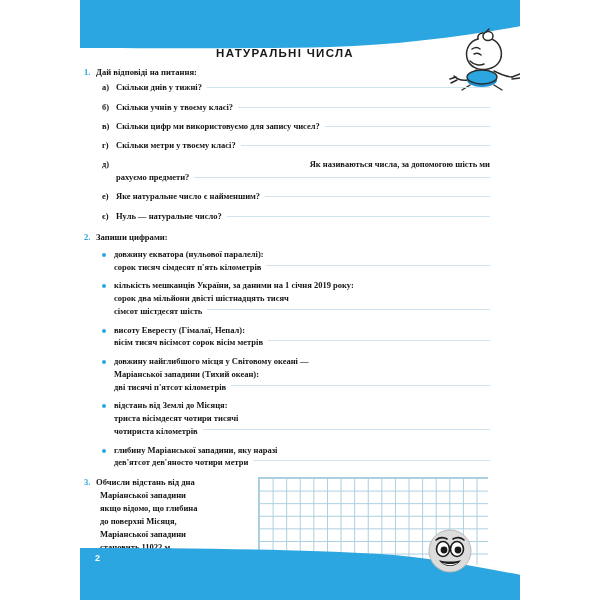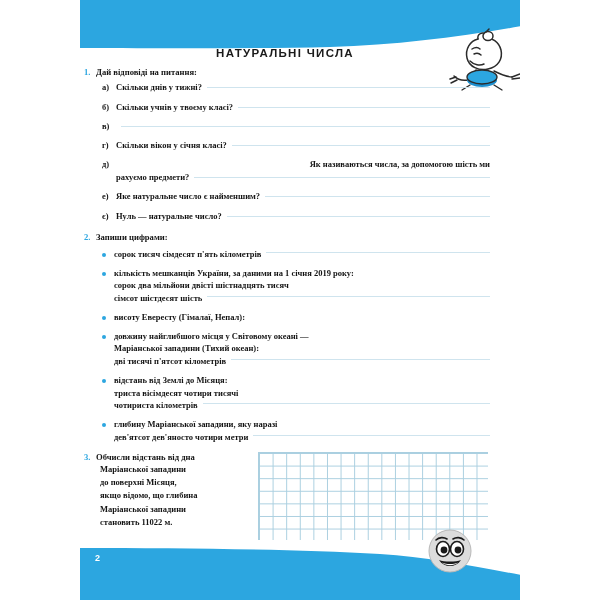--- a/index.html
+++ b/index.html
@@ -251,28 +251,29 @@
         <span class="qletter">б)</span>
         <span class="qbody">
           <span class="qtext">Скільки учнів у твоєму класі?</span>
           <span class="rule"></span>
         </span>
       </div>
 
       <div class="qrow">
         <span class="qletter">в)</span>
         <span class="qbody">
+          <span class="qtext">Скільки цифр ми використовуємо для запису чисел?</span>
           <span class="rule"></span>
         </span>
       </div>
 
       <div class="qrow">
         <span class="qletter">г)</span>
         <span class="qbody">
-          <span class="qtext">Скільки вікон у січня класі?</span>
+          <span class="qtext">Скільки метри у твоєму класі?</span>
           <span class="rule"></span>
         </span>
       </div>
 
       <div class="qrow">
         <span class="qletter">д)</span>
         <span class="qbody">
           <span class="qtext wrap" style="flex:1 1 100%;">Як називаються числа, за допомогою шість ми</span>
           <span class="qtext">рахуємо предмети?</span>
           <span class="rule"></span>
@@ -302,20 +303,21 @@
       <span class="task-title">Запиши цифрами:</span>
     </div>
 
     <div class="blist">
 
       <div class="brow">
         <span class="bullet">
             <i></i>
           </span>
         <span class="bbody">
+          <span>довжину екватора (нульової паралелі):</span>
           <span class="bline">
             <span>сорок тисяч сімдесят п'ять кілометрів</span>
             <span class="rule"></span>
           </span>
         </span>
       </div>
 
       <div class="brow">
         <span class="bullet">
             <i></i>
@@ -329,20 +331,24 @@
           </span>
         </span>
       </div>
 
       <div class="brow">
         <span class="bullet">
             <i></i>
           </span>
         <span class="bbody">
           <span>висоту Евересту (Гімалаї, Непал):</span>
+          <span class="bline">
+            <span>вісім тисяч вісімсот сорок вісім метрів</span>
+            <span class="rule"></span>
+          </span>
         </span>
       </div>
 
       <div class="brow">
         <span class="bullet">
             <i></i>
           </span>
         <span class="bbody">
           <span>довжину найглибшого місця у Світовому океані —</span><br>
           <span>Маріанської западини (Тихий океан):</span>
@@ -383,22 +389,22 @@
     </div>
 
     <div class="task3">
       <div class="task3-text">
         <div class="task">
           <span class="task-num">3.</span>
           <span class="task-title">Обчисли відстань від дна</span>
         </div>
         <div style="padding-left:20px;">
           <div>Маріанської западини</div>
+          <div>якщо відомо, що глибина</div>
           <div>до поверхні Місяця,</div>
-          <div>якщо відомо, що глибина</div>
           <div>Маріанської западини</div>
           <div>становить 11022 м.</div>
         </div>
       </div>
       <div class="grid-wrap">
         <div class="grid"></div>
       </div>
     </div>
 
   </div>

